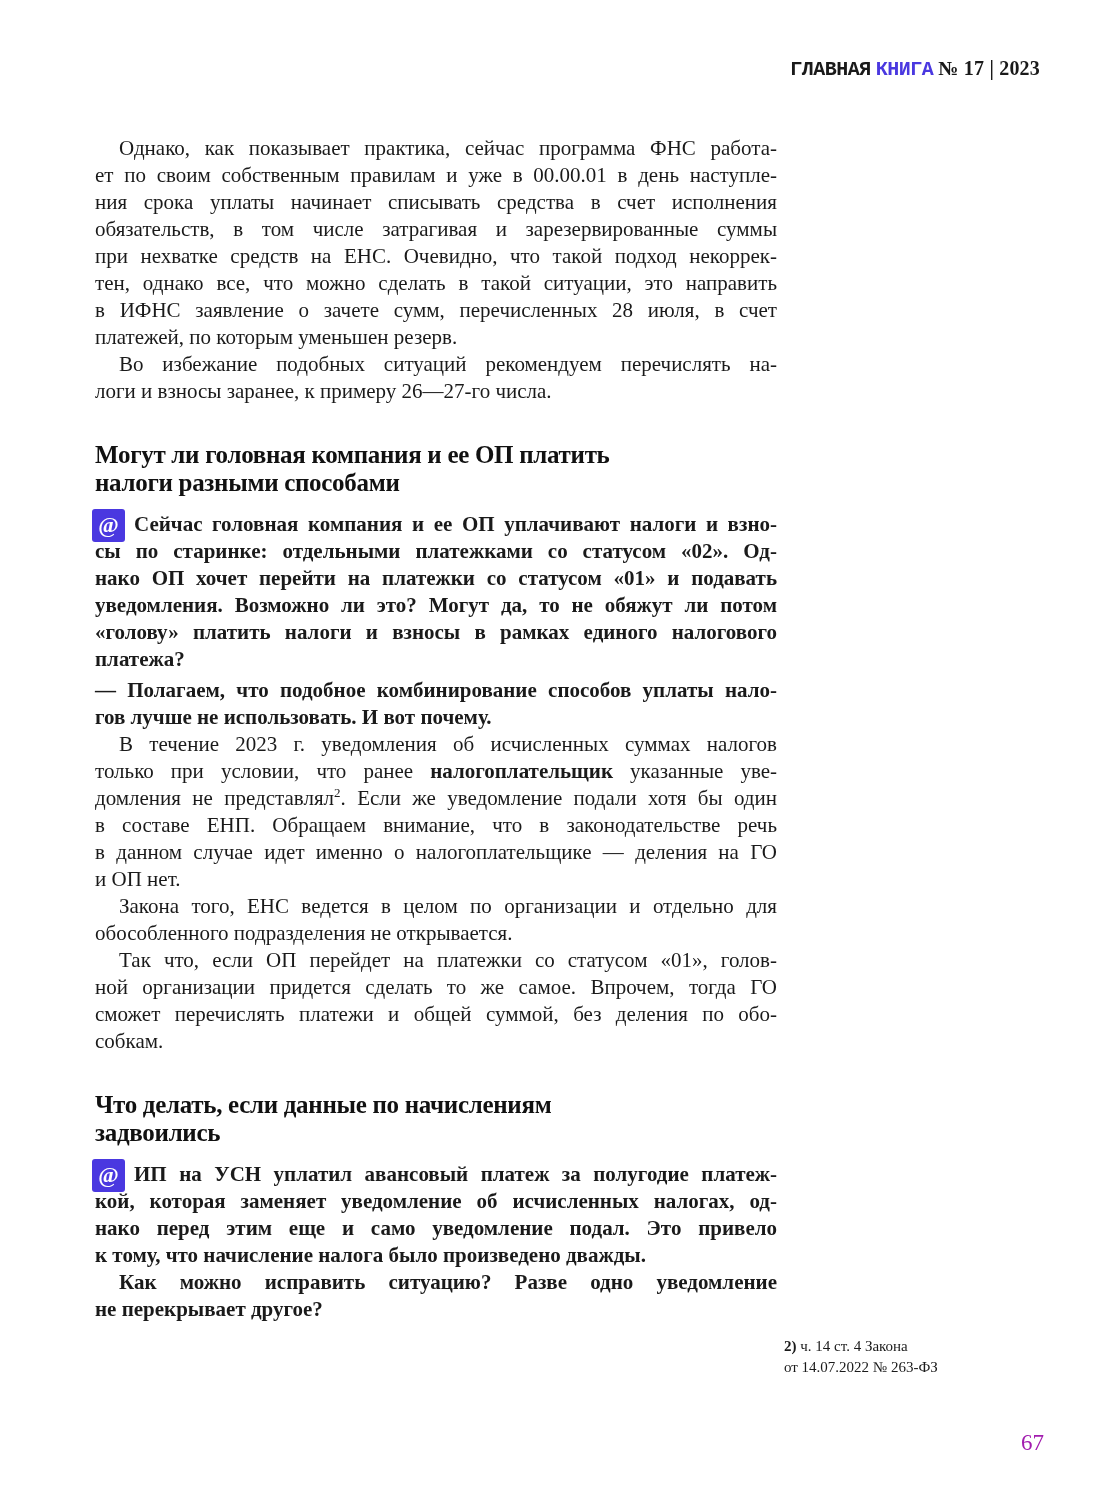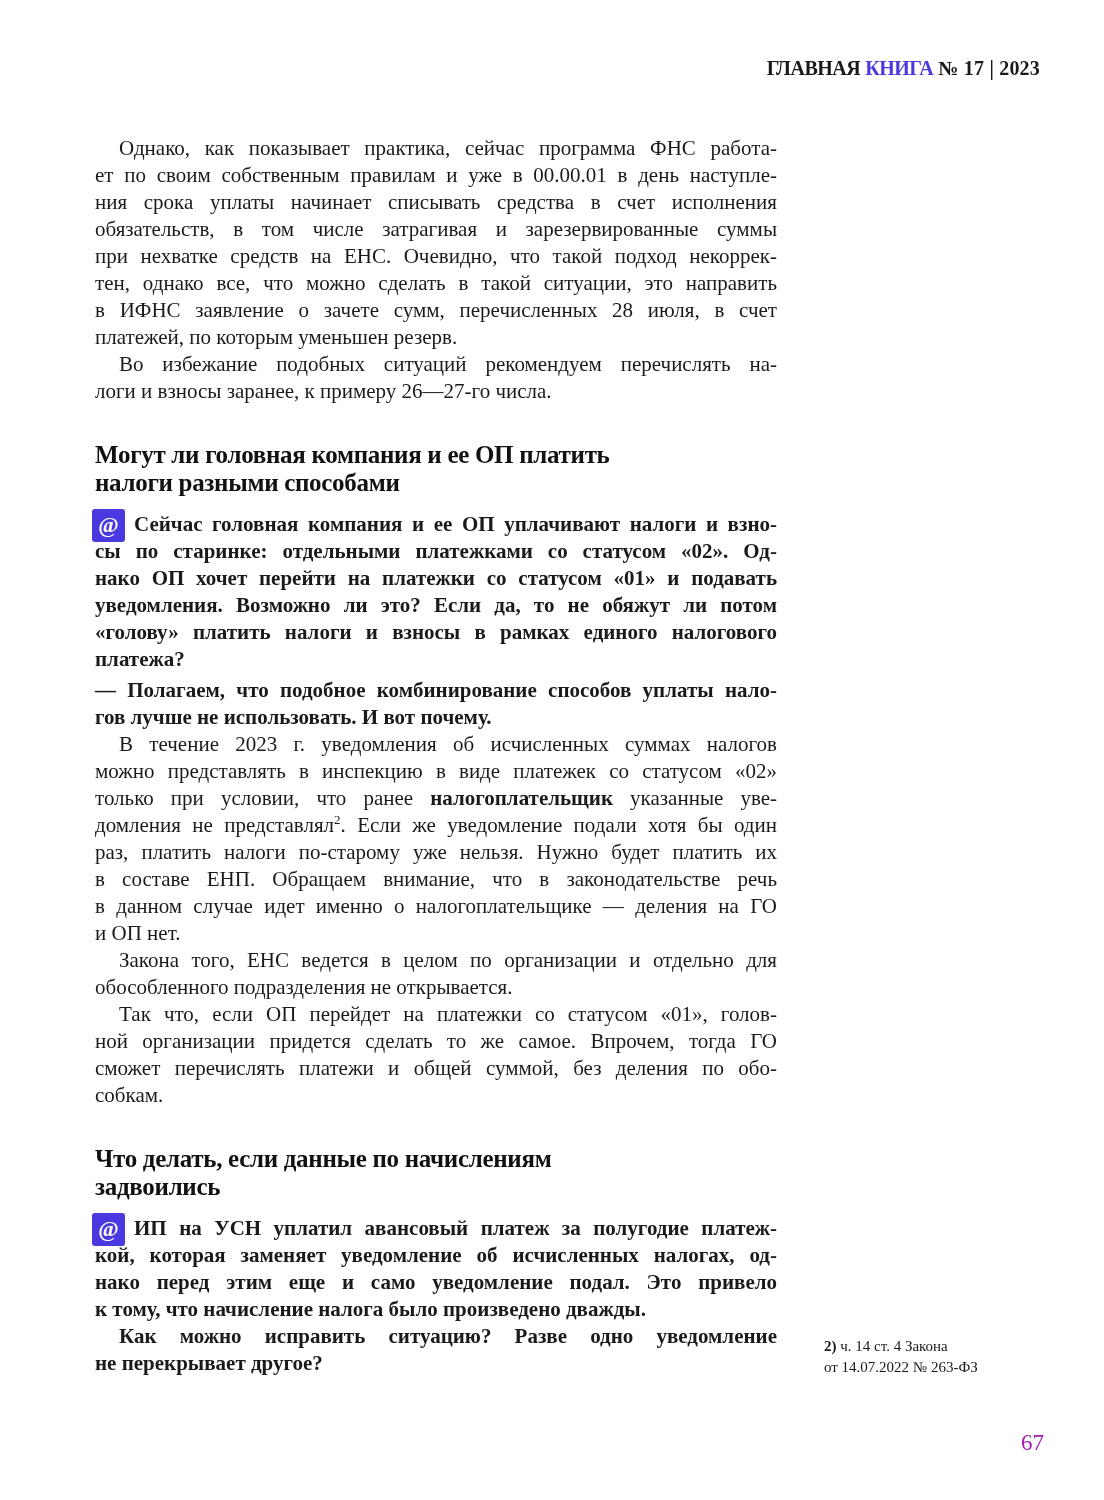--- a/index.html
+++ b/index.html
@@ -9,21 +9,21 @@
     font-family:"Liberation Serif",serif;
     color:#1a1a1a;
     position:relative;
     overflow:hidden;
   }
   
   .masthead{
     position:absolute;top:57px;right:64px;
     font-size:20px;font-weight:bold;white-space:nowrap;
   }
-  .masthead .sans{font-family:Liberation Serif, serif;letter-spacing:-0.5px;}
+  .masthead .sans{font-family:Liberation Mono, monospace;letter-spacing:-0.5px;}
   .masthead .accent{color:var(--accent);}
   .masthead .issue{font-family:"Liberation Serif",serif;letter-spacing:0.2px;}
 
   
   .article{
     position:absolute;left:95px;top:135px;width:682px;
     font-size:21px;line-height:27px;
   }
   .blk{margin:0;}
   .blk-h2{
@@ -41,21 +41,21 @@
     position:absolute;left:-3px;top:-2px;
     width:33px;height:33px;border-radius:3px;
     background:var(--accent);color:#ffffff;
     font-size:22px;line-height:32px;text-align:center;
     font-family:"Liberation Serif",serif;font-weight:bold;
   }
   sup{font-size:13px;line-height:0;}
 
   
   .footnote{
-    position:absolute;left:824px;top:1336px;width:240px;
+    position:absolute;left:784px;top:1336px;width:240px;
     font-size:15px;line-height:21px;color:#1a1a1a;
   }
   .footnote .marker{font-weight:bold;}
 
   .pagenum{
     position:absolute;right:60px;top:1430px;
     font-size:23px;color:#a21caf;
   }
 </style>
 </head>
@@ -84,34 +84,32 @@
     </div>
     <div class="blk blk-h2">
       <div class="hline"><span>Могут ли головная компания и ее ОП платить</span></div>
       <div class="hline last"><span>налоги разными способами</span></div>
     </div>
     <div class="blk blk-q">
       <span class="at-icon">@</span>
       <div class="jline iconline"><span>Сейчас головная компания и ее ОП уплачивают налоги и взно-</span></div>
       <div class="jline"><span>сы по старинке: отдельными платежками со статусом «02». Од-</span></div>
       <div class="jline"><span>нако ОП хочет перейти на платежки со статусом «01» и подавать</span></div>
-      <div class="jline"><span>уведомления. Возможно ли это? Если да, то не обяжут ли потом</span></div>
+      <div class="jline"><span>уведомления. Возможно ли это? Могут да, то не обяжут ли потом</span></div>
       <div class="jline"><span>«голову» платить налоги и взносы в рамках единого налогового</span></div>
       <div class="jline last"><span>платежа?</span></div>
     </div>
     <div class="blk blk-a">
       <div class="jline"><span>— Полагаем, что подобное комбинирование способов уплаты нало-</span></div>
       <div class="jline last"><span>гов лучше не использовать. И вот почему.</span></div>
     </div>
     <div class="blk blk-p">
       <div class="jline indent"><span>В течение 2023 г. уведомления об исчисленных суммах налогов</span></div>
-      <div class="jline"><span>можно представлять в инспекцию в виде платежек со статусом «02»</span></div>
       <div class="jline"><span>только при условии, что ранее </span><span style="font-weight: bold;">налогоплательщик</span><span> указанные уве-</span></div>
       <div class="jline"><span>домления не представлял</span><sup>2</sup><span>. Если же уведомление подали хотя бы один</span></div>
-      <div class="jline"><span>раз, платить налоги по-старому уже нельзя. Нужно будет платить их</span></div>
       <div class="jline"><span>в составе ЕНП. Обращаем внимание, что в законодательстве речь</span></div>
       <div class="jline"><span>в данном случае идет именно о налогоплательщике — деления на ГО</span></div>
       <div class="jline last"><span>и ОП нет.</span></div>
     </div>
     <div class="blk blk-p">
       <div class="jline indent"><span>Закона того, ЕНС ведется в целом по организации и отдельно для</span></div>
       <div class="jline last"><span>обособленного подразделения не открывается.</span></div>
     </div>
     <div class="blk blk-p">
       <div class="jline indent"><span>Так что, если ОП перейдет на платежки со статусом «01», голов-</span></div>

